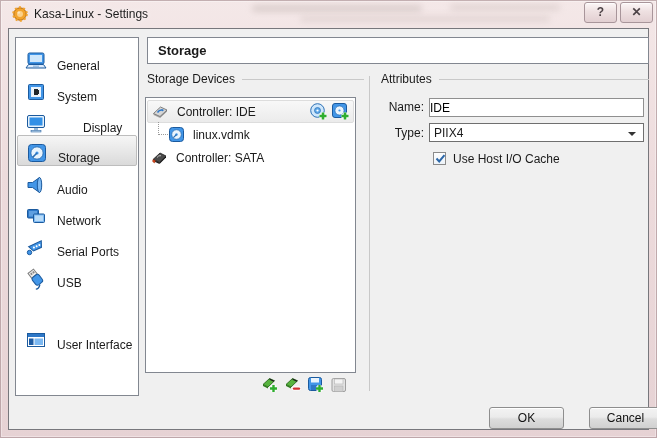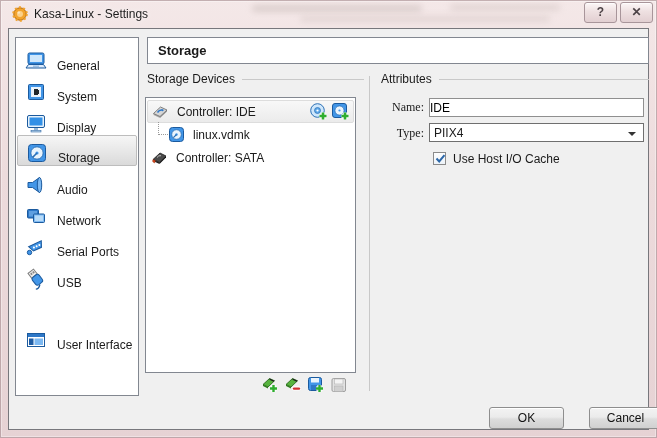--- a/index.html
+++ b/index.html
@@ -61,21 +61,21 @@
   .tree-connector { position:absolute; left:12px; top:24px; width:10px; height:13px;
     border-left:1px dotted #9a9a9a; border-bottom:1px dotted #9a9a9a; }
   .row-actions { position:absolute; right:2px; top:1px; display:flex; gap:2px; }
   .row-actions .act { width:20px; height:20px; cursor:pointer; }
 
   
   .tree-toolbar { position:absolute; left:252px; top:347px; display:flex; gap:5px; }
   .tree-toolbar .tbtn { width:18px; height:18px; cursor:pointer; }
 
   
-  .attr-label { position:absolute; width:63px; text-align:right;font-family:Liberation Serif, serif; }
+  .attr-label { position:absolute; width:63px; text-align:right; }
   .text-input { position:absolute; left:420px; top:69px; width:215px; height:19px;
     border:1px solid #8f8f8f; background:#fff; font:12px "Liberation Sans",sans-serif;
     padding:0 0; color:#000; }
   .combo { position:absolute; left:420px; top:94px; width:215px; height:19px;
     border:1px solid #6f6f6f; background:#fff; display:flex; align-items:center;
     padding-left:4px; cursor:default; }
   .combo .arrow { position:absolute; right:7px; top:8px; width:0; height:0;
     border-left:4px solid transparent; border-right:4px solid transparent;
     border-top:4px solid #333; }
   .checkbox { position:absolute; left:424px; top:123px; width:13px; height:13px;
@@ -132,21 +132,21 @@
       <div class="side-row" style="top:35px;">
         <svg class="ic" viewBox="0 0 24 24">
           <rect x="4.5" y="4.5" width="15" height="15" rx="1" fill="#4296e8" stroke="#1b5a9e"></rect>
           <rect x="7" y="7" width="10" height="10" fill="#e8f2fc"></rect>
           <rect x="10" y="9" width="5" height="6" fill="#20262c"></rect>
           <path d="M8 8 l2 2 M16 8 l-2 2 M8 16 l2-2 M16 16 l-2-2" stroke="#fff" stroke-width="1"></path>
         </svg>
         <span class="lbl">System</span>
       </div>
 
-      <div class="side-row" style="top:66px;">
+      <div class="side-row" style="top:66px;gap:26px;">
         <svg class="ic" viewBox="0 0 24 24">
           <rect x="3.5" y="4.5" width="17" height="12" rx="1.5" fill="#e6f2fc" stroke="#1b5a9e"></rect>
           <rect x="5.5" y="6.5" width="13" height="8" fill="#3390e6"></rect>
           <rect x="10" y="17" width="4" height="2.4" fill="#9ab8d4"></rect>
           <rect x="7" y="19.4" width="10" height="1.6" fill="#b9d2e8" stroke="#1b5a9e" stroke-width=".5"></rect>
         </svg>
         <span class="lbl">Display</span>
       </div>
 
       <div class="side-row selected" style="top:97px;">

